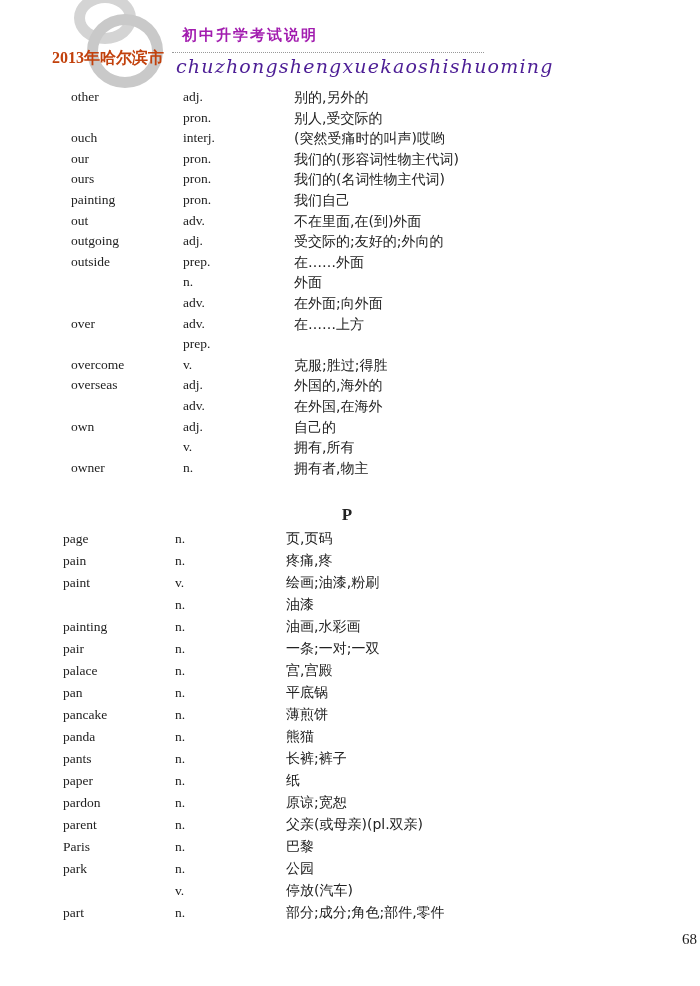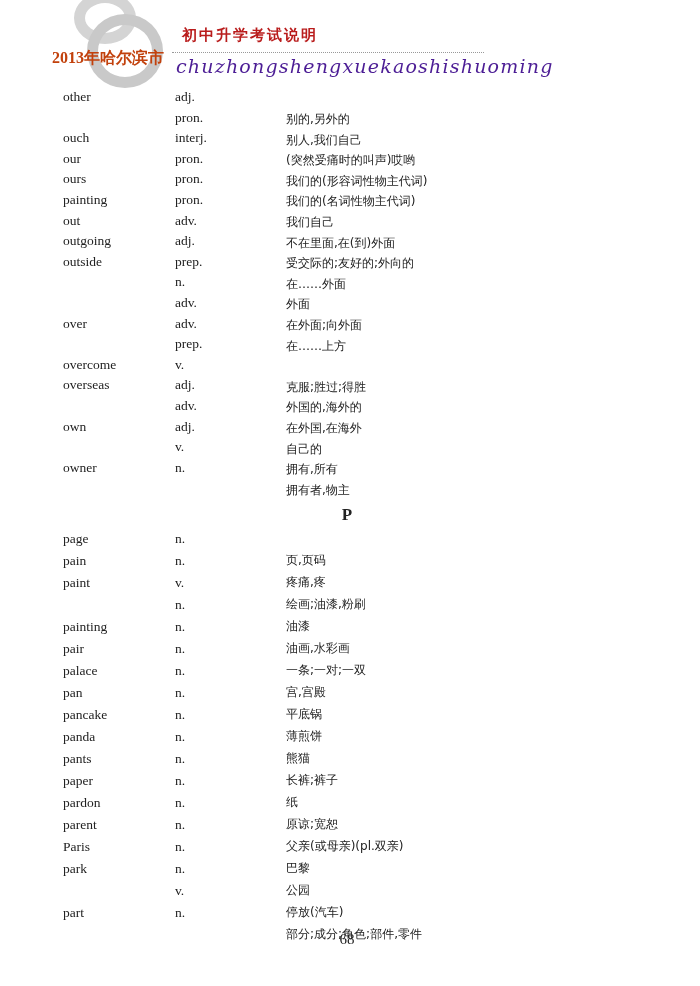--- a/index.html
+++ b/index.html
@@ -6,34 +6,34 @@
   body { width: 700px; height: 986px; position: relative; overflow: hidden;
          font-family: "Liberation Serif", "DejaVu Serif", serif; color: #222; }
   .header { position: absolute; left: 0; top: 0; width: 700px; height: 85px; }
   .rings { position: absolute; left: 62px; top: -8px; width: 100px; height: 100px; }
   .ring { position: absolute; border-radius: 50%; border: 11px solid #cfcfcf; box-sizing: border-box; }
   .ring.r1 { left: 12px; top: 0px; width: 62px; height: 52px; border-color: #d4d4d4; }
   .ring.r2 { left: 25px; top: 22px; width: 76px; height: 74px; border-color: #c9c9c9; }
   .city { position: absolute; left: 52px; top: 48px; font-size: 16px; font-weight: bold;
           color: #c2410c; letter-spacing: 0px; font-family: "Liberation Serif", serif; }
   .book-title { position: absolute; left: 182px; top: 26px; font-size: 15px; font-weight: bold;
-                letter-spacing: 2px; color: #b91c1c; font-family: "DejaVu Sans", sans-serif; }
+                letter-spacing: 2px; color: #a21caf; font-family: "DejaVu Sans", sans-serif; }
   .dotline { position: absolute; left: 172px; top: 52px; width: 312px; border-top: 1px dotted #999; }
   .pinyin { position: absolute; left: 176px; top: 55px; font-size: 19px; font-style: italic;
             color: #4c1d95; letter-spacing: 1.2px; font-family: "DejaVu Serif", serif; }
-  .entries { position: absolute; left: 0; top: 87px; width: 564px; }
+  .entries { position: absolute; left: 8px; top: 87px; width: 564px; }
   .row { position: relative; height: 20.6px; font-size: 13.5px; line-height: 20px; }
   .row .w { position: absolute; left: 63px; }
   .row .p { position: absolute; left: 175px; }
-  .row .d { position: absolute; left: 286px; font-family: "DejaVu Sans", sans-serif; font-size: 12px; margin-top: 22px; }
+  .row .d { position: absolute; left: 286px; font-family: "DejaVu Sans", sans-serif; font-size: 14px; }
   .section { position: absolute; left: 0; top: 505px; width: 700px; text-align: center; }
   .section span { position: relative; left: -3px; font-size: 17px; font-weight: bold; }
   .entries2 { position: absolute; left: 0; top: 528px; width: 700px; text-align: right; }
   .entries2 .row { height: 22px; line-height: 21px; }
-  .page-num { position: absolute; left: 0; width: 700px; top: 931px; text-align: center; font-size: 15px; }
+  .page-num { position: absolute; left: 0; width: 700px; top: 931px; text-align: right; font-size: 15px; }
   .page-num span { position: relative; left: -3px; }
 </style>
 </head>
 <body>
 
 <div class="header">
   <div class="rings">
     <div class="ring r1"></div>
     <div class="ring r2"></div>
   </div>
@@ -45,21 +45,21 @@
 
 <div class="entries" id="list-o">
     <div class="row">
       <span class="w">other</span>
       <span class="p">adj.</span>
       <span class="d">别的,另外的</span>
     </div>
     <div class="row">
       <span class="w"></span>
       <span class="p">pron.</span>
-      <span class="d">别人,我们自己</span>
+      <span class="d">别人,受交际的</span>
     </div>
     <div class="row">
       <span class="w">ouch</span>
       <span class="p">interj.</span>
       <span class="d">(突然受痛时的叫声)哎哟</span>
     </div>
     <div class="row">
       <span class="w">our</span>
       <span class="p">pron.</span>
       <span class="d">我们的(形容词性物主代词)</span>

